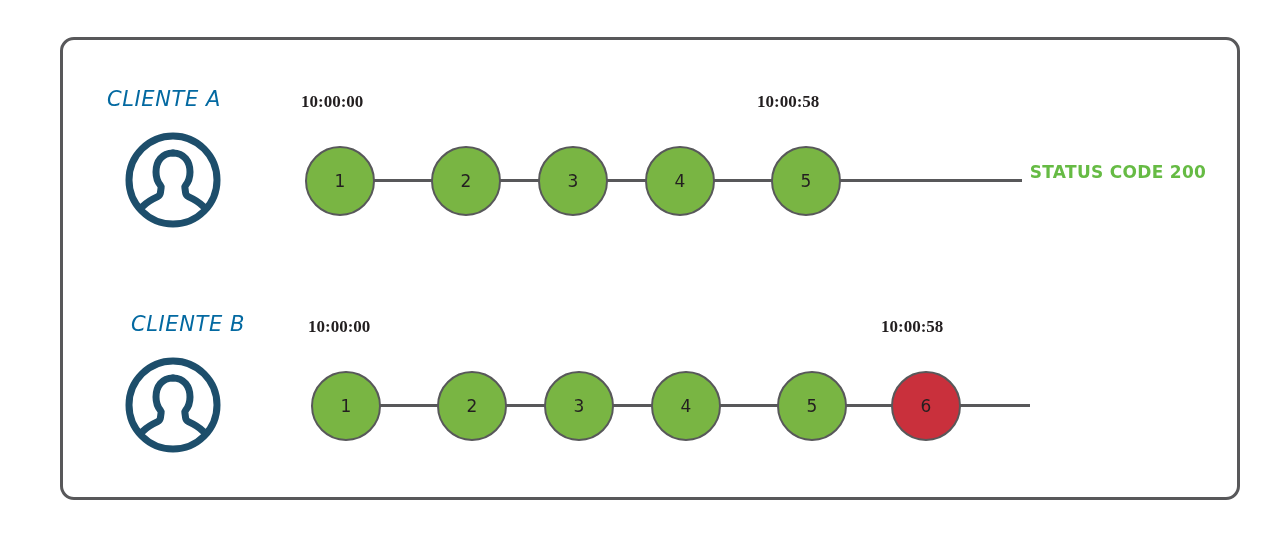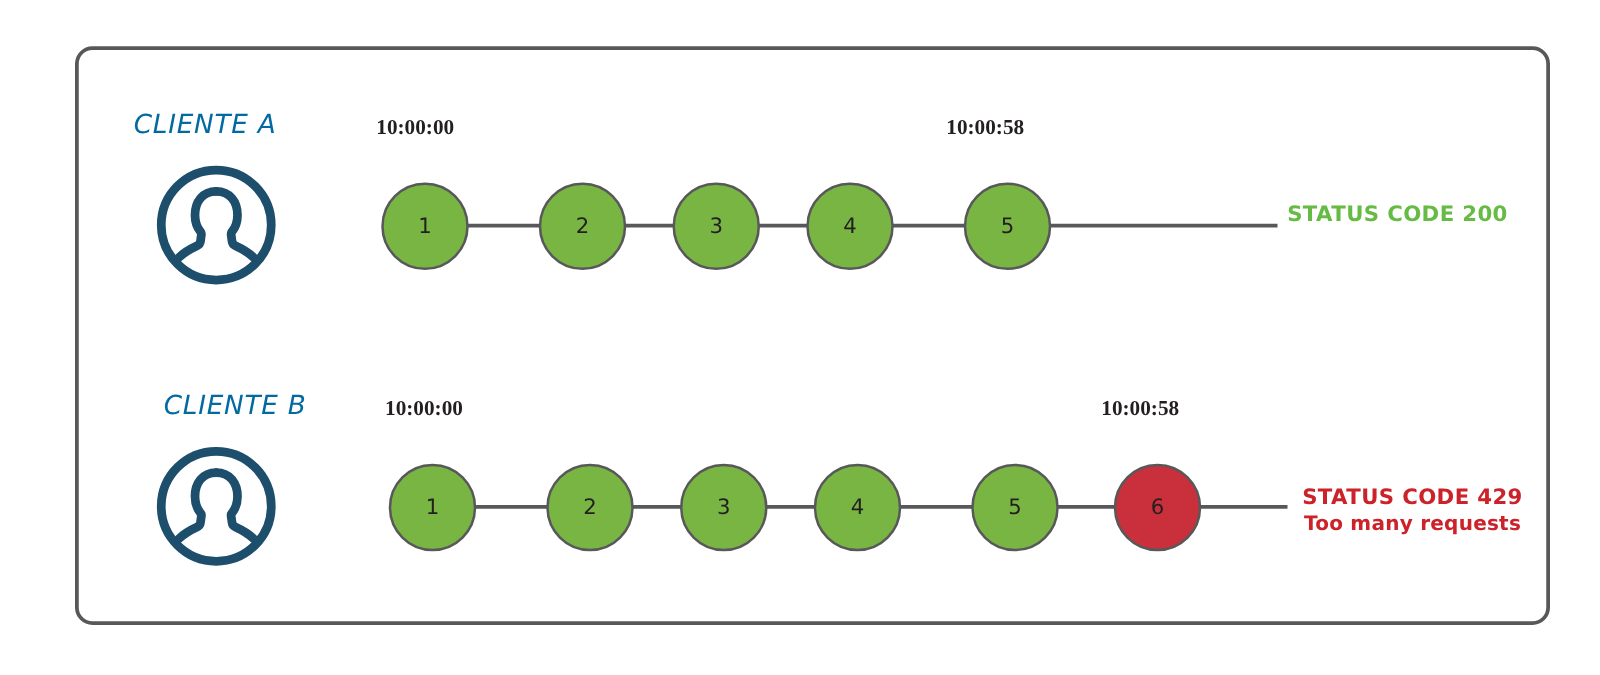--- a/index.html
+++ b/index.html
@@ -204,20 +204,16 @@
       <div class="node ok" style="left:588px; top:331px;">
         <span>4</span>
       </div>
       <div class="node ok" style="left:714px; top:331px;">
         <span>5</span>
       </div>
       <div class="node err" style="left:828px; top:331px;">
         <span>6</span>
       </div>
 
-      <div class="status err" style="left:962px; top:348px; width:210px;">
-        <div class="line1">STATUS CODE 429</div>
-        <div class="line2">Too many requests</div>
-      </div>
     </div>
 
   </div>
 </div>
 
 </body></html>

